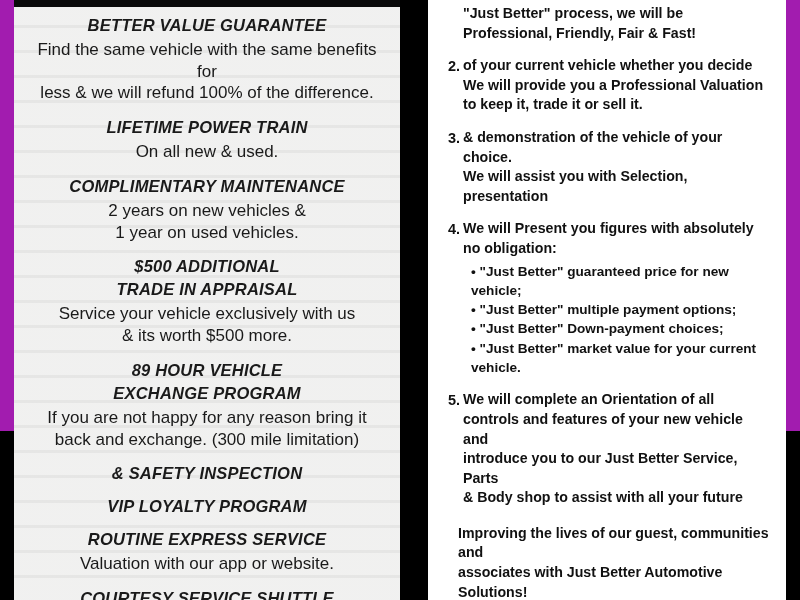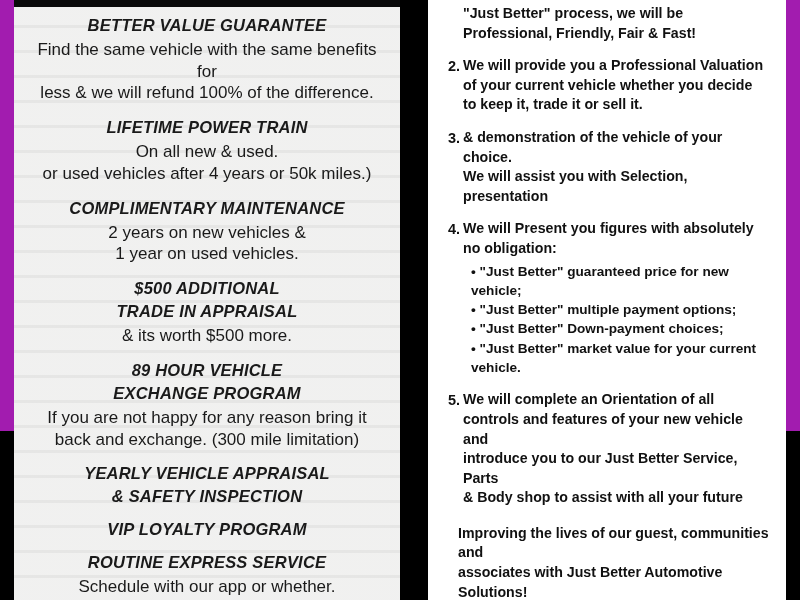--- a/index.html
+++ b/index.html
@@ -145,54 +145,53 @@
 
       <div class="blk">
         <div class="blk-title">BETTER VALUE GUARANTEE</div>
         <div class="blk-line">Find the same vehicle with the same benefits for</div>
         <div class="blk-line">less &amp; we will refund 100% of the difference.</div>
       </div>
 
       <div class="blk">
         <div class="blk-title">LIFETIME POWER TRAIN</div>
         <div class="blk-line">On all new &amp; used.</div>
-        <div class="blk-line">or used vehicles after 4 years or 50k miles.)</div>
       </div>
 
       <div class="blk">
         <div class="blk-title">COMPLIMENTARY MAINTENANCE</div>
         <div class="blk-line">2 years on new vehicles &amp;</div>
         <div class="blk-line">1 year on used vehicles.</div>
       </div>
 
       <div class="blk">
         <div class="blk-title">$500 ADDITIONAL</div>
         <div class="blk-title">TRADE IN APPRAISAL</div>
+        <div class="blk-line">Service your vehicle exclusively with us</div>
         <div class="blk-line">&amp; its worth $500 more.</div>
       </div>
 
       <div class="blk">
         <div class="blk-title">89 HOUR VEHICLE</div>
         <div class="blk-title">EXCHANGE PROGRAM</div>
         <div class="blk-line">If you are not happy for any reason bring it</div>
         <div class="blk-line">back and exchange. (300 mile limitation)</div>
       </div>
 
       <div class="blk">
-        <div class="blk-title">YEARLY VEHICLE APPRAISAL</div>
         <div class="blk-title">&amp; SAFETY INSPECTION</div>
       </div>
 
       <div class="blk">
         <div class="blk-title">VIP LOYALTY PROGRAM</div>
       </div>
 
       <div class="blk">
         <div class="blk-title">ROUTINE EXPRESS SERVICE</div>
-        <div class="blk-line">Schedule with our app or whether.</div>
+        <div class="blk-line">Valuation with our app or website.</div>
       </div>
 
       <div class="blk">
         <div class="blk-title">COURTESY SERVICE SHUTTLE</div>
       </div>
 
     </div>
   </div>
 
   <div class="gap"></div>
@@ -205,22 +204,22 @@
         <div class="num"></div>
         <div class="num-body">
           <div>"Just Better" process, we will be</div>
           <div>Professional, Friendly, Fair &amp; Fast!</div>
         </div>
       </div>
 
       <div class="num-item">
         <div class="num">2.</div>
         <div class="num-body">
+          <div>of your current vehicle whether you decide</div>
           <div>We will provide you a Professional Valuation</div>
-          <div>of your current vehicle whether you decide</div>
           <div>to keep it, trade it or sell it.</div>
         </div>
       </div>
 
       <div class="num-item">
         <div class="num">3.</div>
         <div class="num-body">
           <div>&amp; demonstration of the vehicle of your choice.</div>
           <div>We will assist you with Selection, presentation</div>
         </div>

